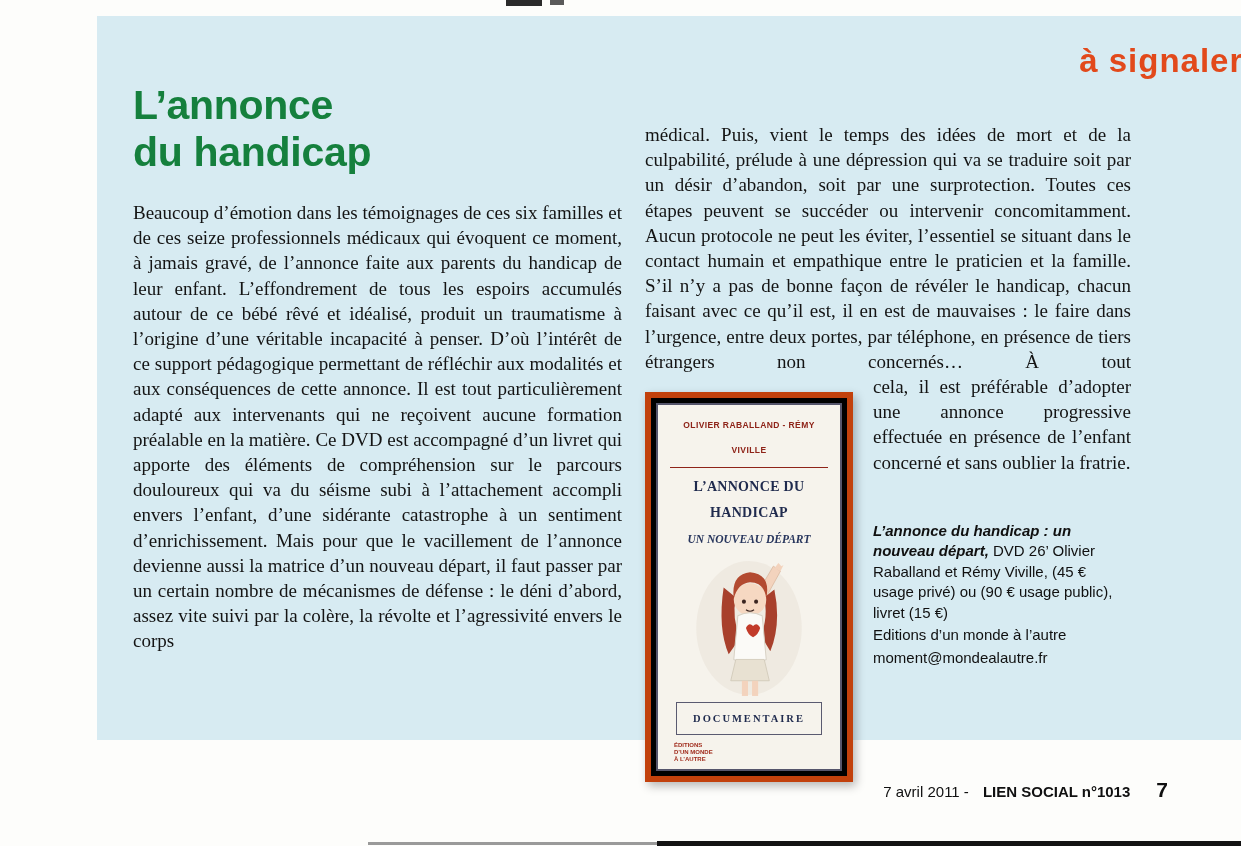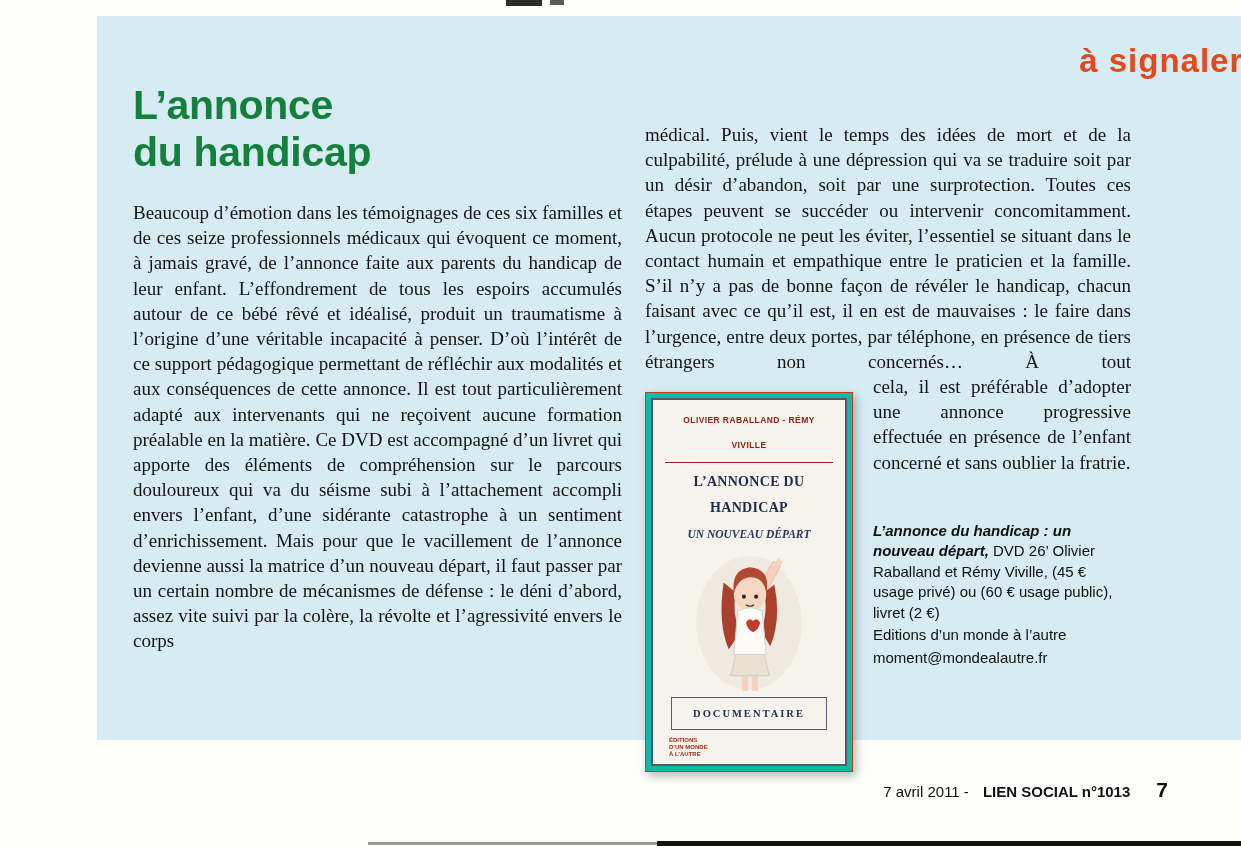--- a/index.html
+++ b/index.html
@@ -67,23 +67,23 @@
     text-align: justify;
     text-align-last: justify;
     -moz-text-align-last: justify;
   }
   .col-right .p2 { text-align: justify; }
 
   .dvd-photo {
     float: left;
     width: 208px;
     margin: 18px 20px 8px 0;
-    background: #14b8a6;
+    background: #000000;
     padding: 5px;
-    border: 1px solid #c2410c;
+    border: 6px solid #c2410c;
     box-shadow: 3px 4px 9px rgba(0,0,0,0.28);
   }
   .dvd-cover {
     border: 2px solid #55556b;
     background: #f6f3ec;
     padding: 8px 6px 6px;
     text-align: center;
   }
   .dvd-authors {
     font-family: "Liberation Sans", sans-serif;
@@ -209,21 +209,21 @@
           <div>D’UN MONDE</div>
           <div>À L’AUTRE</div>
         </div>
       </div>
     </div>
 
     <p class="p2">cela, il est préférable d’adopter une annonce progressive effectuée en présence de l’enfant concerné et sans oublier la fratrie.</p>
 
     <div class="caption">
       <span class="cap-title">L’annonce du handicap : un nouveau départ,</span>
-      <span>DVD 26’ Olivier Raballand et Rémy Viville, (45 € usage privé) ou (60 € usage public), livret (2 €)</span>
+      <span>DVD 26’ Olivier Raballand et Rémy Viville, (45 € usage privé) ou (90 € usage public), livret (15 €)</span>
       <div class="cap-line">Editions d’un monde à l’autre</div>
       <div class="cap-line">moment@mondealautre.fr</div>
     </div>
   </div>
 
 </div>
 
 <div class="footer">
   <span>7 avril 2011 - </span>
   <span class="pub">LIEN SOCIAL n°1013</span>

